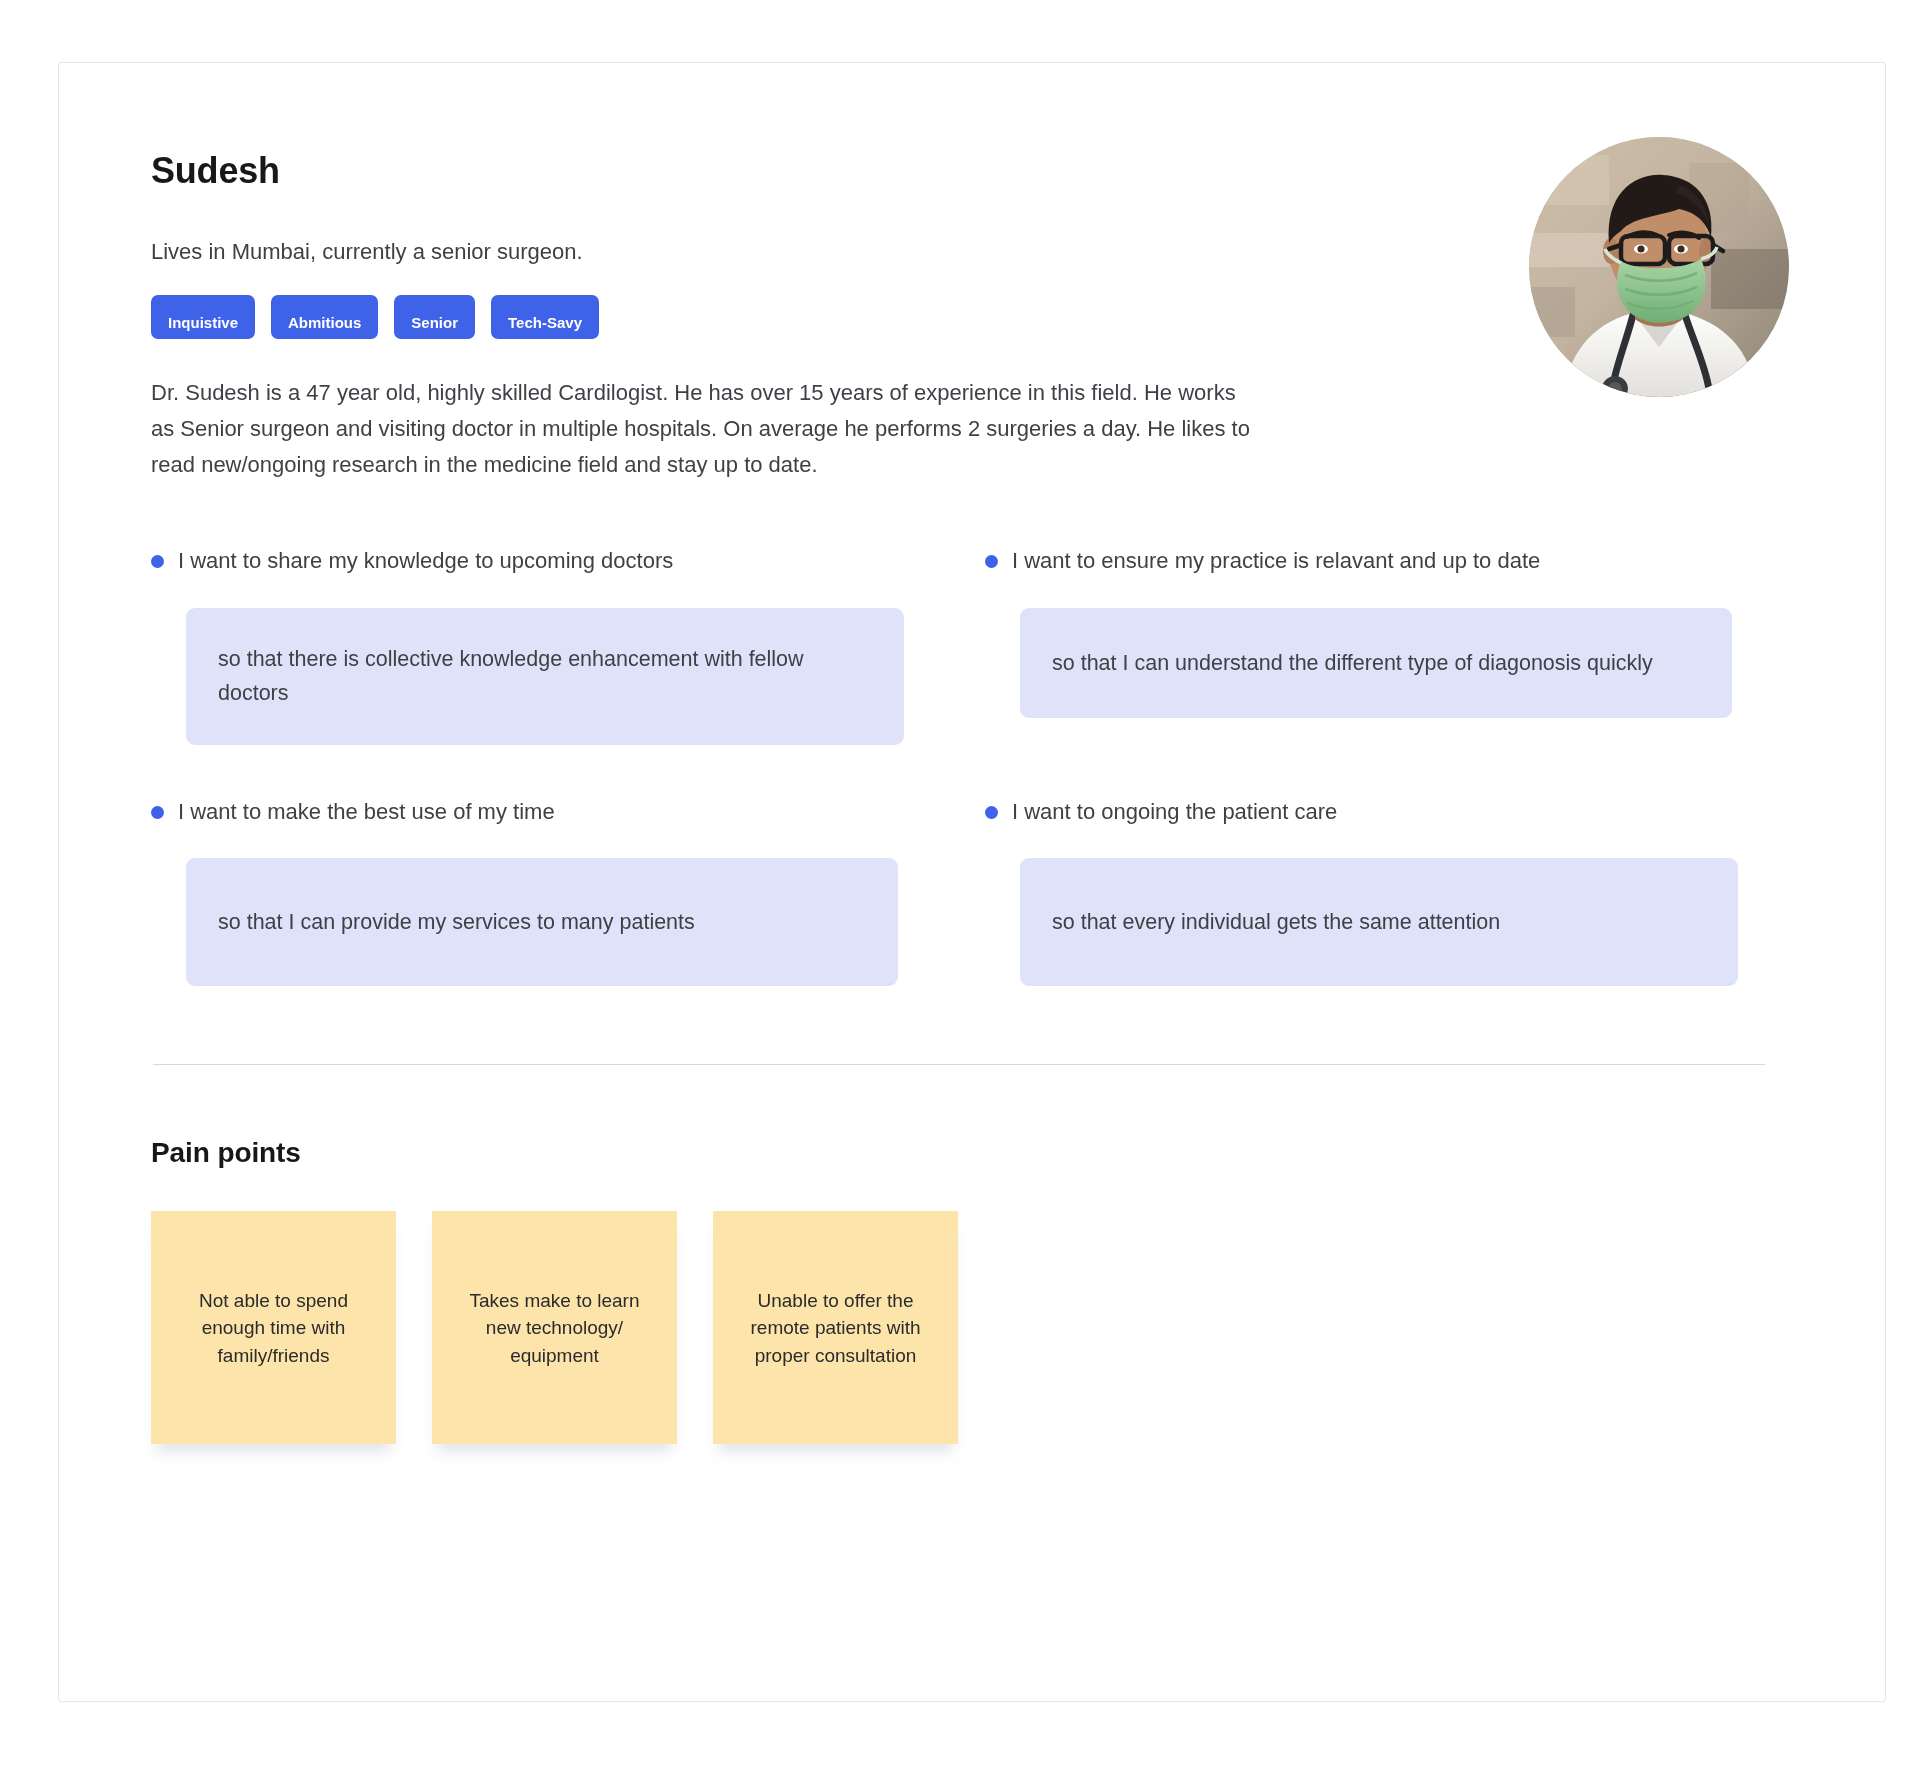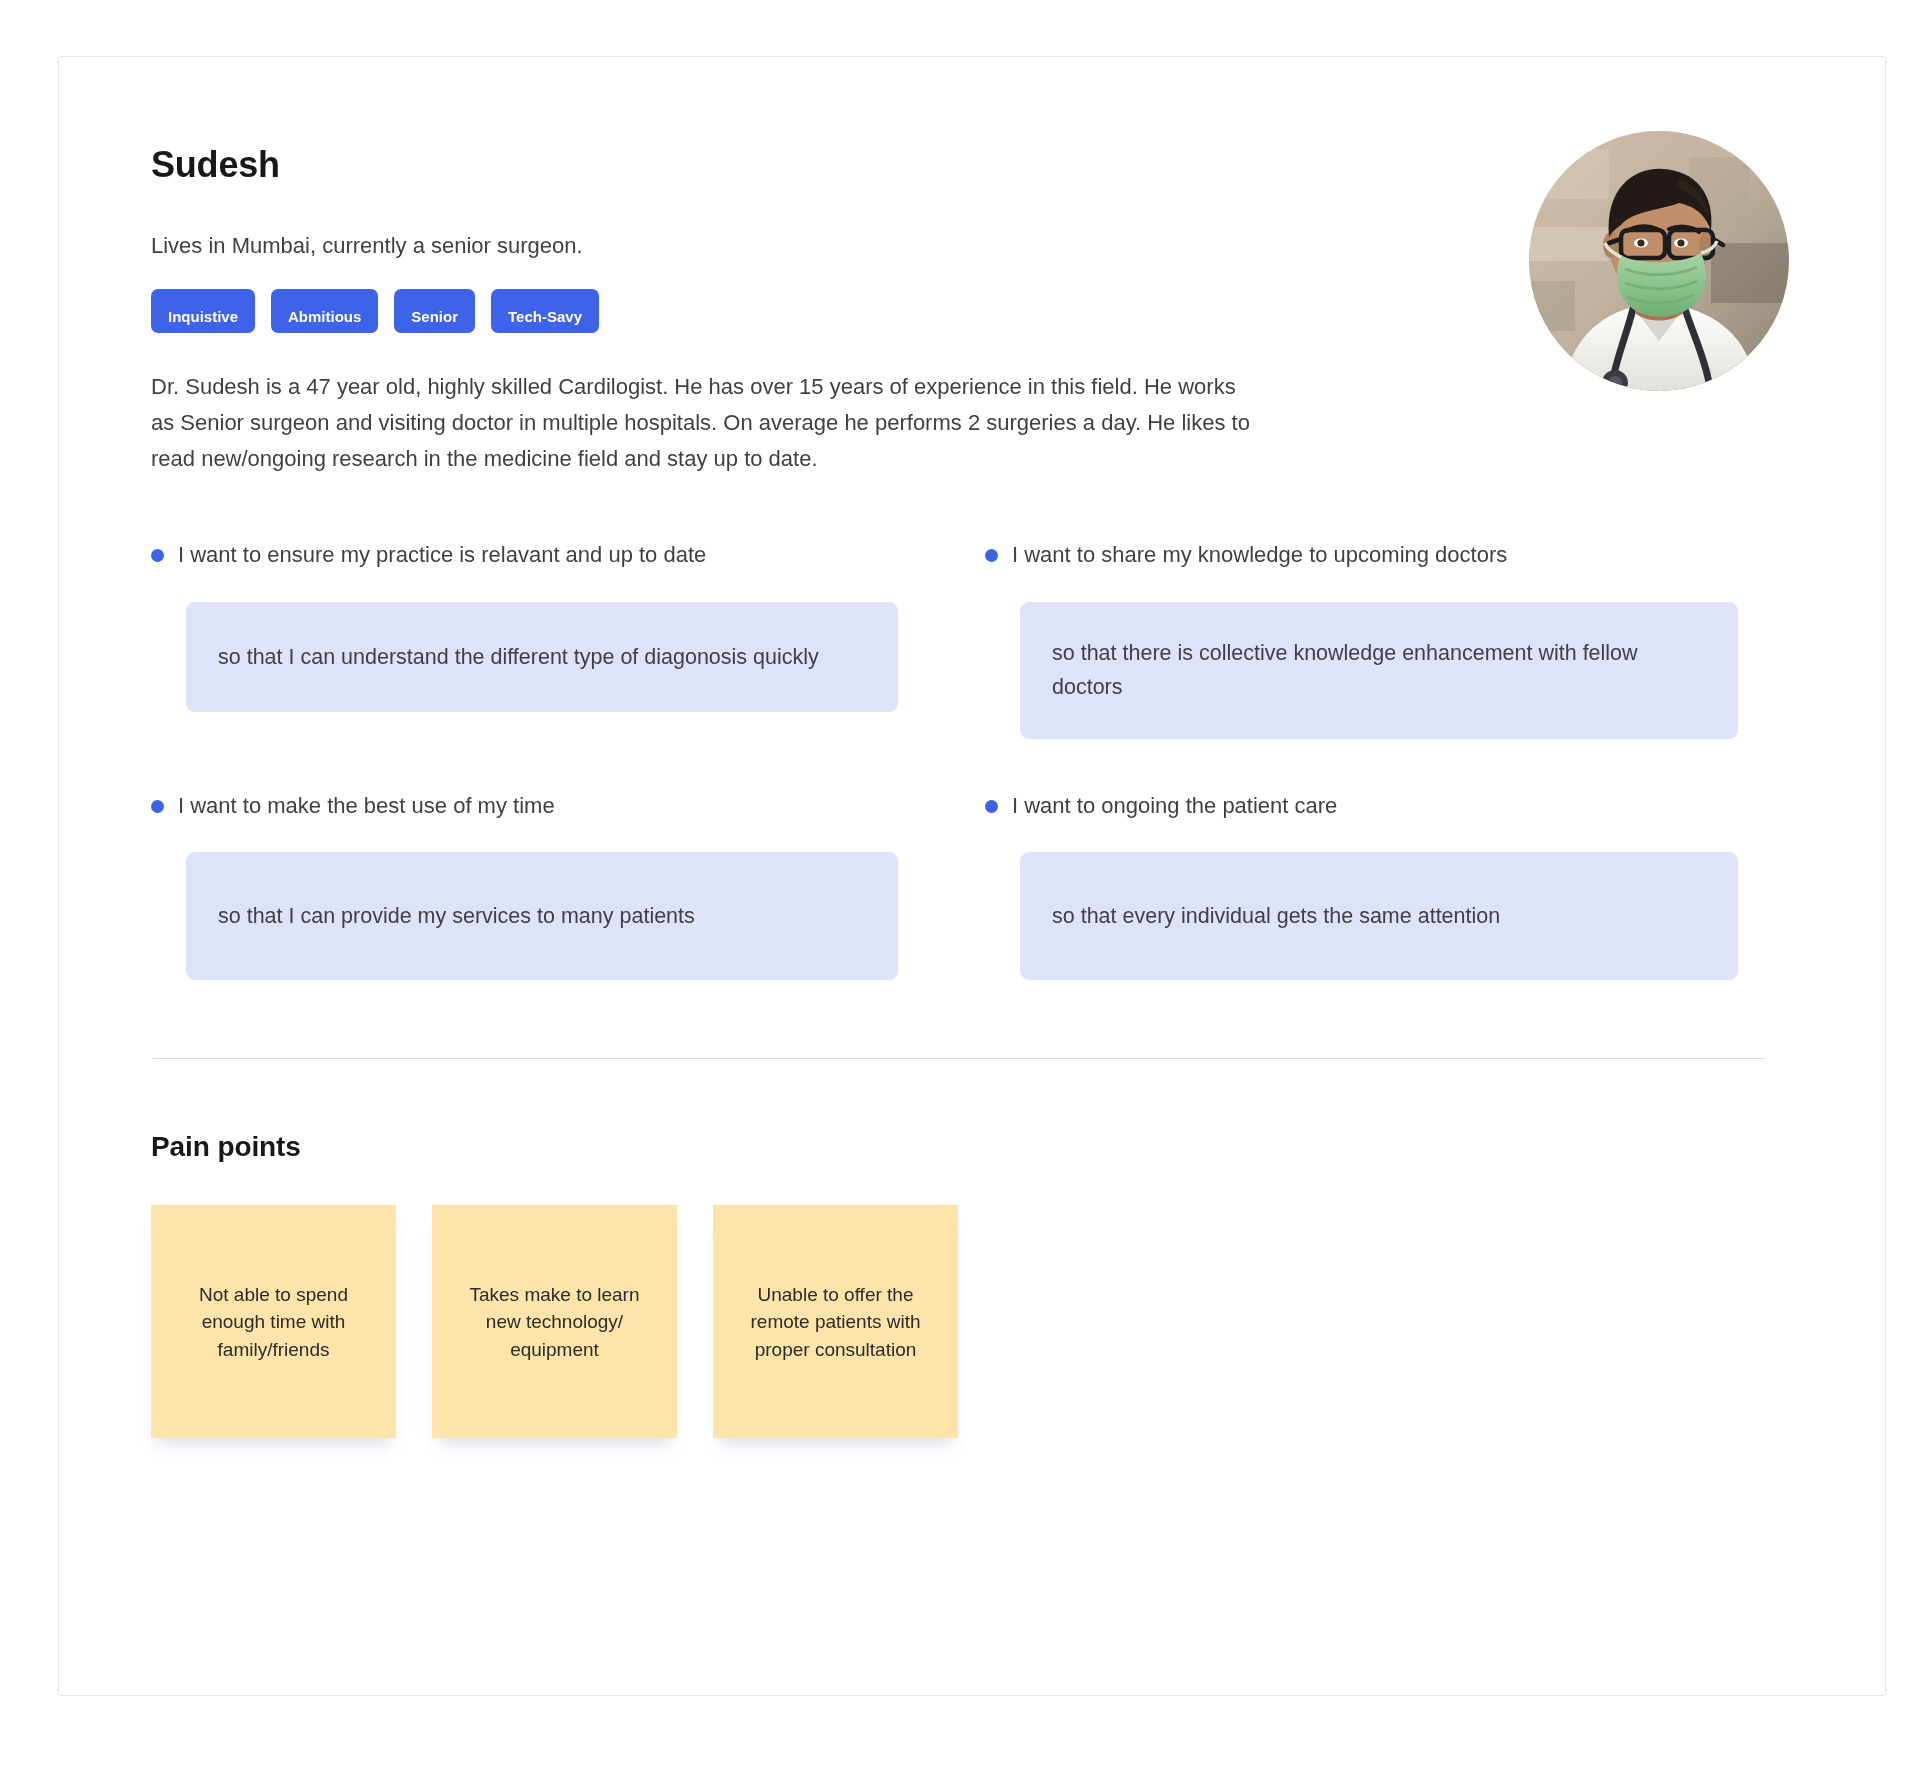--- a/index.html
+++ b/index.html
@@ -17,21 +17,21 @@
     width: 1920px;
     height: 1779px;
     background: #ffffff;
     overflow: hidden;
   }
 
   
   .persona-card {
     position: absolute;
     left: 58px;
-    top: 56px;
+    top: 62px;
     width: 1828px;
     height: 1640px;
     background: #ffffff;
     border: 1px solid #e6e6e6;
     border-radius: 3px;
   }
 
   .card-inner {
     position: relative;
     padding: 88px 96px 0 92px;
@@ -297,40 +297,40 @@
             </g>
           </svg>
         </div>
 
       </div>
 
       <div class="goals-section">
 
         <div class="goals-grid">
 
+          <div class="goal-cell right">
+            <div class="goal-head">
+              <span class="goal-dot"></span>
+              <span class="goal-title">I want to share my knowledge to upcoming doctors</span>
+            </div>
+            <div class="goal-note">
+              <span class="goal-note-text">so that there is collective knowledge enhancement with fellow doctors</span>
+            </div>
+          </div>
+
           <div class="goal-cell left">
             <div class="goal-head">
               <span class="goal-dot"></span>
               <span class="goal-title">I want to ensure my practice is relavant and up to date</span>
             </div>
             <div class="goal-note">
               <span class="goal-note-text">so that I can understand the different type of diagonosis quickly</span>
             </div>
           </div>
 
-          <div class="goal-cell right">
-            <div class="goal-head">
-              <span class="goal-dot"></span>
-              <span class="goal-title">I want to share my knowledge to upcoming doctors</span>
-            </div>
-            <div class="goal-note">
-              <span class="goal-note-text">so that there is collective knowledge enhancement with fellow doctors</span>
-            </div>
-          </div>
-
           <div class="goal-cell left row2">
             <div class="goal-head">
               <span class="goal-dot"></span>
               <span class="goal-title">I want to make the best use of my time</span>
             </div>
             <div class="goal-note">
               <span class="goal-note-text">so that I can provide my services to many patients</span>
             </div>
           </div>
 

